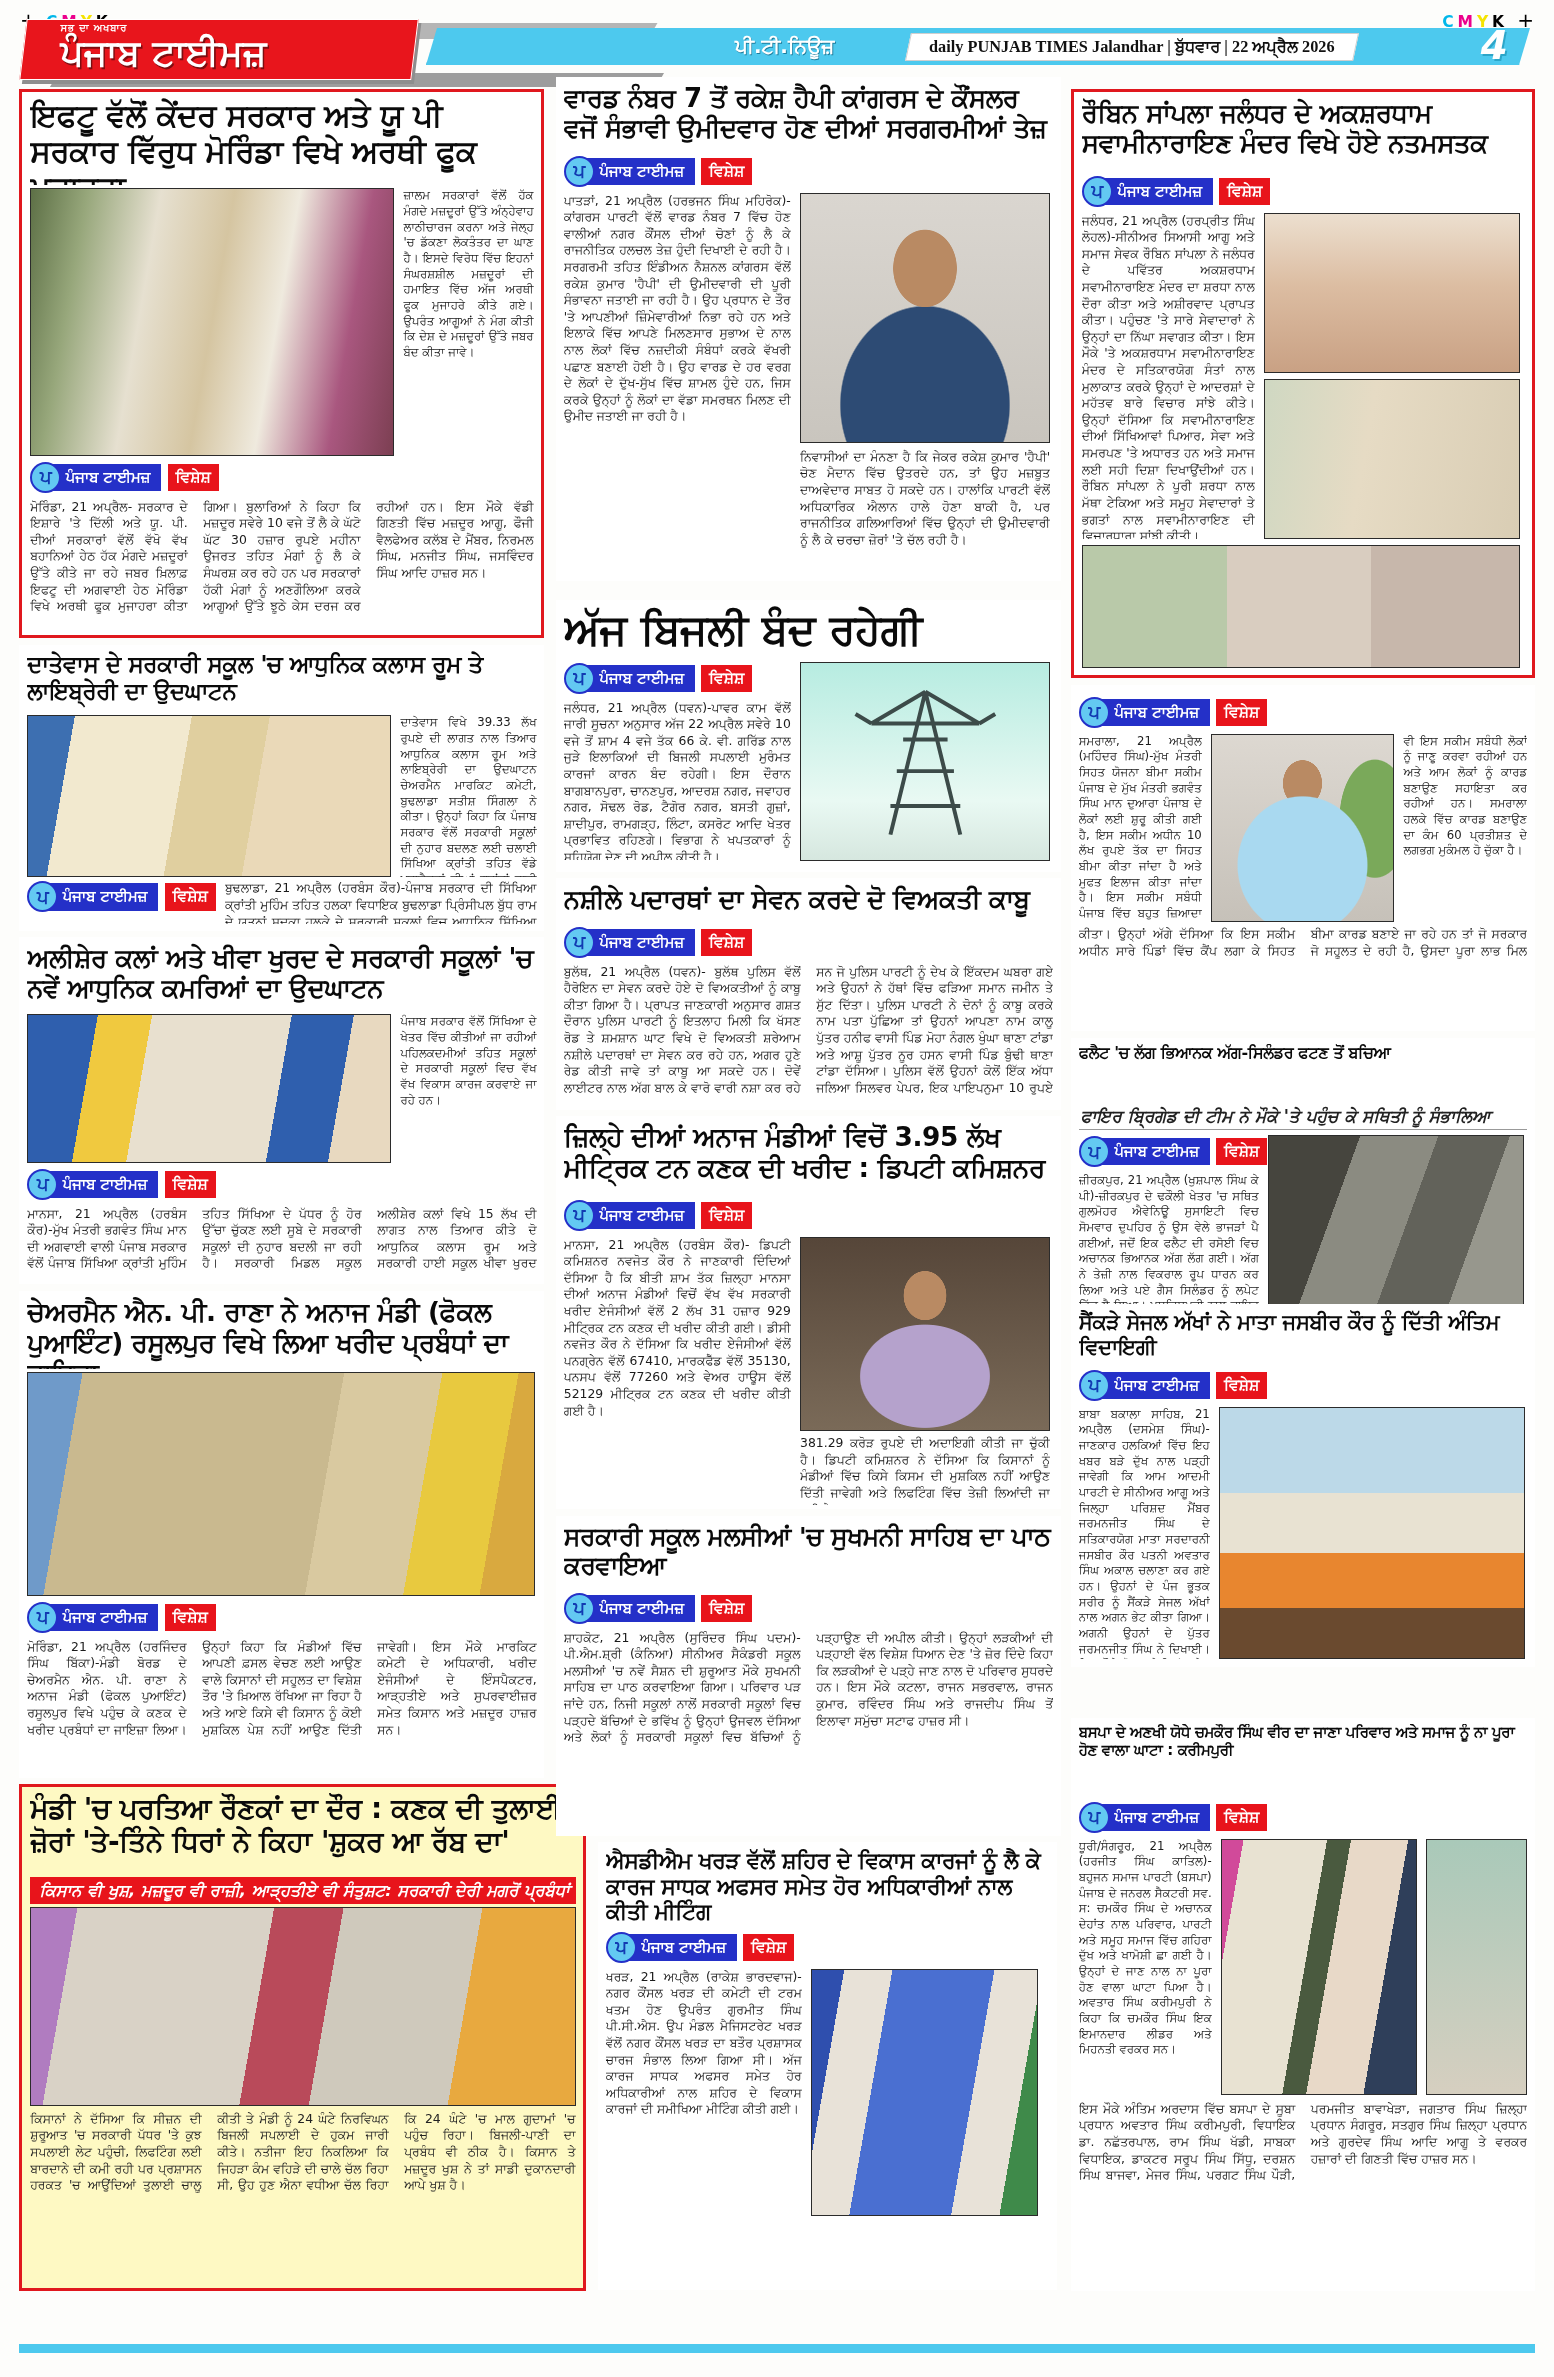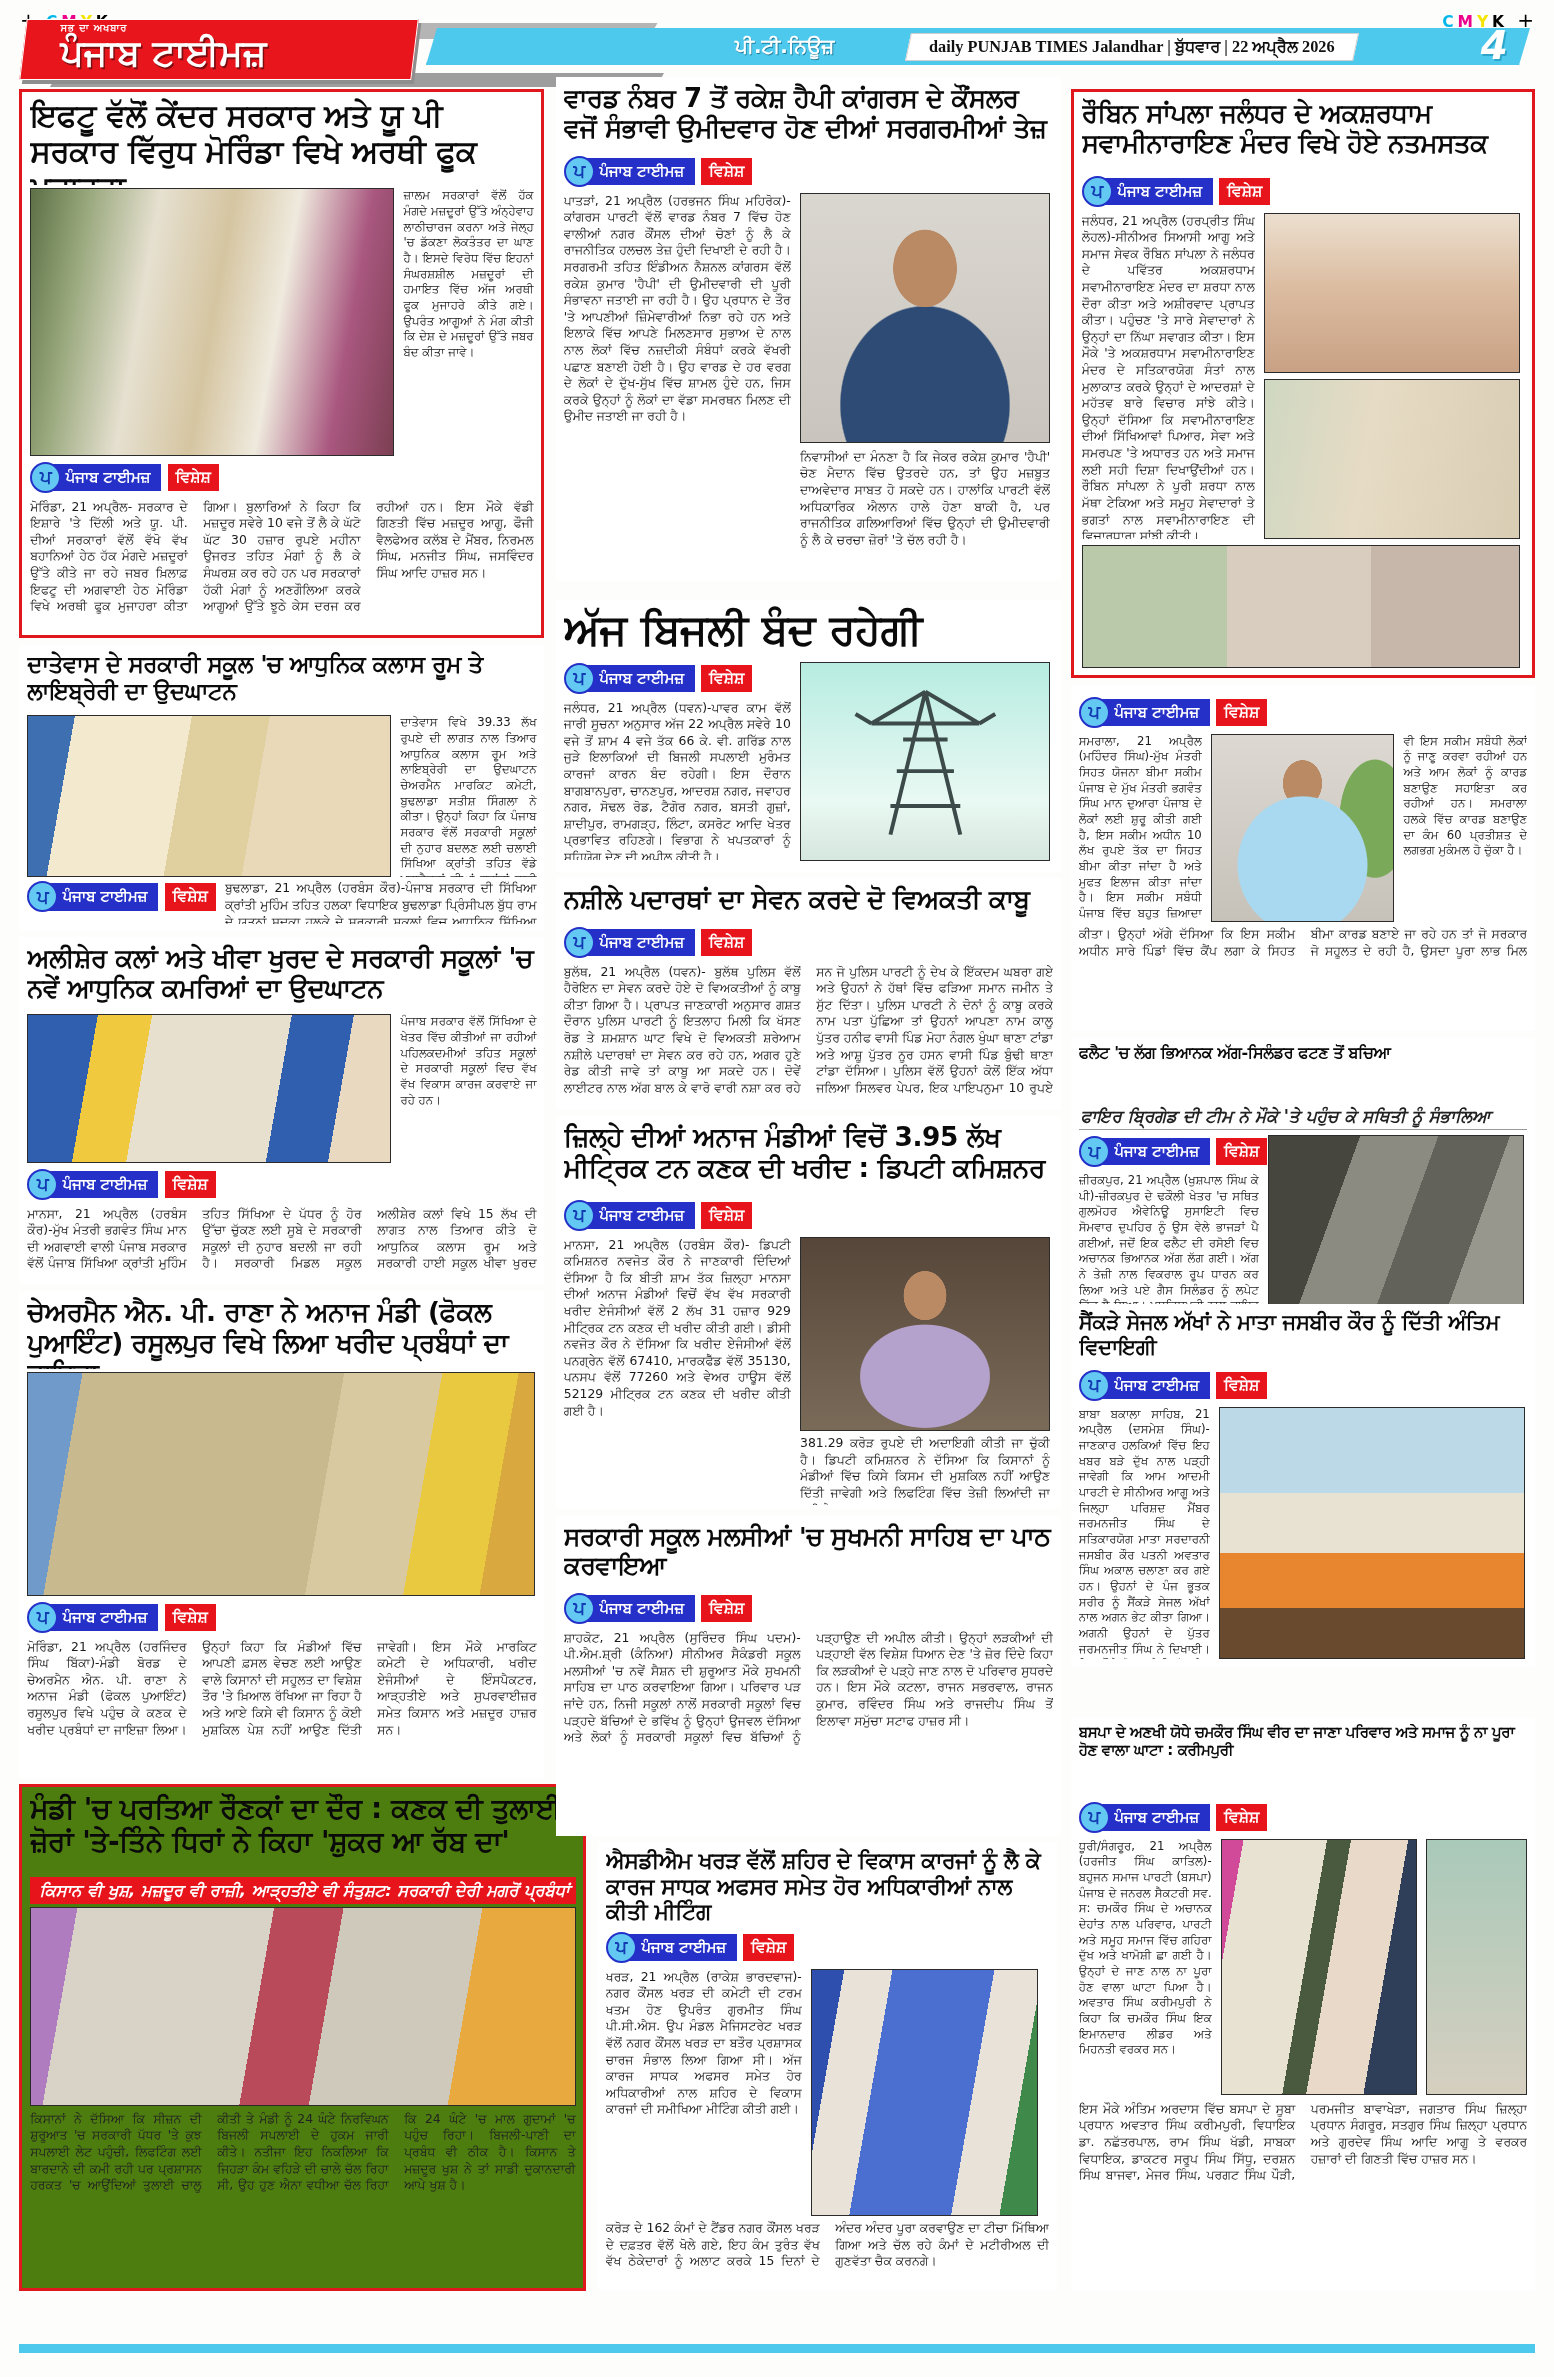--- a/index.html
+++ b/index.html
@@ -46,21 +46,21 @@
   .ph-class{background:linear-gradient(100deg,#2f5fae 0 18%,#f0c93f 18% 32%,#e8e0cf 32% 68%,#2f5fae 68% 84%,#e8d9c0 84%)}
   .ph-grain{background:linear-gradient(100deg,#6f9ac9 0 10%,#c9b98f 10% 58%,#d9c9a0 58% 76%,#e8c93f 76% 90%,#d9a93f 90%)}
   .ph-dcwoman{background:radial-gradient(117px 93px at 50% 72%,#b5a2cc 0 55%,rgba(0,0,0,0) 56%),radial-gradient(47px 54px at 50% 30%,#b98a63 0 45%,rgba(0,0,0,0) 46%),linear-gradient(#564639,#7a6a58)}
   .ph-health{background:radial-gradient(117px 124px at 50% 70%,#a9d9f0 0 55%,rgba(0,0,0,0) 56%),radial-gradient(43px 51px at 50% 26%,#b98a63 0 45%,rgba(0,0,0,0) 46%),radial-gradient(70px 117px at 90% 45%,#7aa95a 0 50%,rgba(0,0,0,0) 51%),linear-gradient(#ddd8d1,#c6c1b9)}
   .ph-burnt{background:linear-gradient(110deg,#46453e 0 28%,#8b8b81 28% 52%,#62625a 52% 74%,#97978d 74%)}
   .ph-cremation{background:linear-gradient(#bcd9e8 0 34%,#e8e2d2 34% 58%,#e8862f 58% 80%,#6a4a2f 80%)}
   .ph-mandi{background:linear-gradient(100deg,#b07cc0 0 8%,#d9d2c6 8% 42%,#b94a5a 42% 54%,#cfc9bc 54% 78%,#e8a93f 78%)}
   .ph-sdm{background:linear-gradient(100deg,#2f4fae 0 12%,#e8e2d8 12% 30%,#4a6fd1 30% 68%,#e8e2d8 68% 86%,#3f8a4a 86%)}
   .ph-bspa1{background:linear-gradient(100deg,#d14a9a 0 9%,#e8e2d2 9% 44%,#4a5a3f 44% 54%,#e8d9c8 54% 78%,#2f3f5a 78%)}
   .ph-bspa2{background:linear-gradient(#a9c9b9,#d6cfc0)}
-  .creambox{background:#4d7c0f}
+  .creambox{background:#fef9c3}
   .creambox .btxt{color:#222}
   .cyan-footer{position:absolute;left:19.4px;top:2344px;width:1516px;height:9.3px;background:#4dc9ee}
   h2{margin:0 0 3.1px}
 </style>
 </head>
 <body>
 
 <div id="paper">
 
   <div class="cmyk" style="left:20px"><span class="reg">+</span>&nbsp;<span class="c">C</span><span class="m">M</span><span class="y">Y</span><span class="k">K</span></div>
@@ -221,21 +221,20 @@
     <h2 class="hl" style="font-size:22px;height:78px">ਐਸਡੀਐਮ ਖਰੜ ਵੱਲੋਂ ਸ਼ਹਿਰ ਦੇ ਵਿਕਾਸ ਕਾਰਜਾਂ ਨੂੰ ਲੈ ਕੇ ਕਾਰਜ ਸਾਧਕ ਅਫਸਰ ਸਮੇਤ ਹੋਰ ਅਧਿਕਾਰੀਆਂ ਨਾਲ ਕੀਤੀ ਮੀਟਿੰਗ</h2>
     <div class="badge">
         <span class="circ">ਪ</span>
         <span class="brand">ਪੰਜਾਬ ਟਾਈਮਜ਼</span>
         <span class="tag">ਵਿਸ਼ੇਸ਼</span>
       </div>
     <div class="row">
       <div class="btxt" style="width:196px;height:247px">ਖਰੜ, 21 ਅਪ੍ਰੈਲ (ਰਾਕੇਸ਼ ਭਾਰਦਵਾਜ)-ਨਗਰ ਕੌਂਸਲ ਖਰੜ ਦੀ ਕਮੇਟੀ ਦੀ ਟਰਮ ਖਤਮ ਹੋਣ ਉਪਰੰਤ ਗੁਰਮੀਤ ਸਿੰਘ ਪੀ.ਸੀ.ਐਸ. ਉਪ ਮੰਡਲ ਮੈਜਿਸਟਰੇਟ ਖਰੜ ਵੱਲੋਂ ਨਗਰ ਕੌਂਸਲ ਖਰੜ ਦਾ ਬਤੌਰ ਪ੍ਰਸ਼ਾਸਕ ਚਾਰਜ ਸੰਭਾਲ ਲਿਆ ਗਿਆ ਸੀ। ਅੱਜ ਕਾਰਜ ਸਾਧਕ ਅਫਸਰ ਸਮੇਤ ਹੋਰ ਅਧਿਕਾਰੀਆਂ ਨਾਲ ਸ਼ਹਿਰ ਦੇ ਵਿਕਾਸ ਕਾਰਜਾਂ ਦੀ ਸਮੀਖਿਆ ਮੀਟਿੰਗ ਕੀਤੀ ਗਈ।</div>
       <div class="photo ph-sdm" style="width:227px;height:247px"></div>
     </div>
-    <div class="btxt cols2" style="height:67px;margin-top:4.7px">ਕਰੋੜ ਦੇ 162 ਕੰਮਾਂ ਦੇ ਟੈਂਡਰ ਨਗਰ ਕੌਂਸਲ ਖਰੜ ਦੇ ਦਫ਼ਤਰ ਵੱਲੋਂ ਖੋਲੇ ਗਏ, ਇਹ ਕੰਮ ਤੁਰੰਤ ਵੱਖ ਵੱਖ ਠੇਕੇਦਾਰਾਂ ਨੂੰ ਅਲਾਟ ਕਰਕੇ 15 ਦਿਨਾਂ ਦੇ ਅੰਦਰ ਅੰਦਰ ਪੂਰਾ ਕਰਵਾਉਣ ਦਾ ਟੀਚਾ ਮਿੱਥਿਆ ਗਿਆ ਅਤੇ ਚੱਲ ਰਹੇ ਕੰਮਾਂ ਦੇ ਮਟੀਰੀਅਲ ਦੀ ਗੁਣਵੱਤਾ ਚੈਕ ਕਰਨਗੇ।</div>
   </section>
 
   <section class="article redbox" style="left:1071px;top:89px;width:464px;height:589px">
     <h2 class="hl" style="font-size:26px;height:72px">ਰੌਬਿਨ ਸਾਂਪਲਾ ਜਲੰਧਰ ਦੇ ਅਕਸ਼ਰਧਾਮ ਸਵਾਮੀਨਾਰਾਇਣ ਮੰਦਰ ਵਿਖੇ ਹੋਏ ਨਤਮਸਤਕ</h2>
     <div class="badge">
         <span class="circ">ਪ</span>
         <span class="brand">ਪੰਜਾਬ ਟਾਈਮਜ਼</span>
         <span class="tag">ਵਿਸ਼ੇਸ਼</span>
       </div>
     <div class="row">

